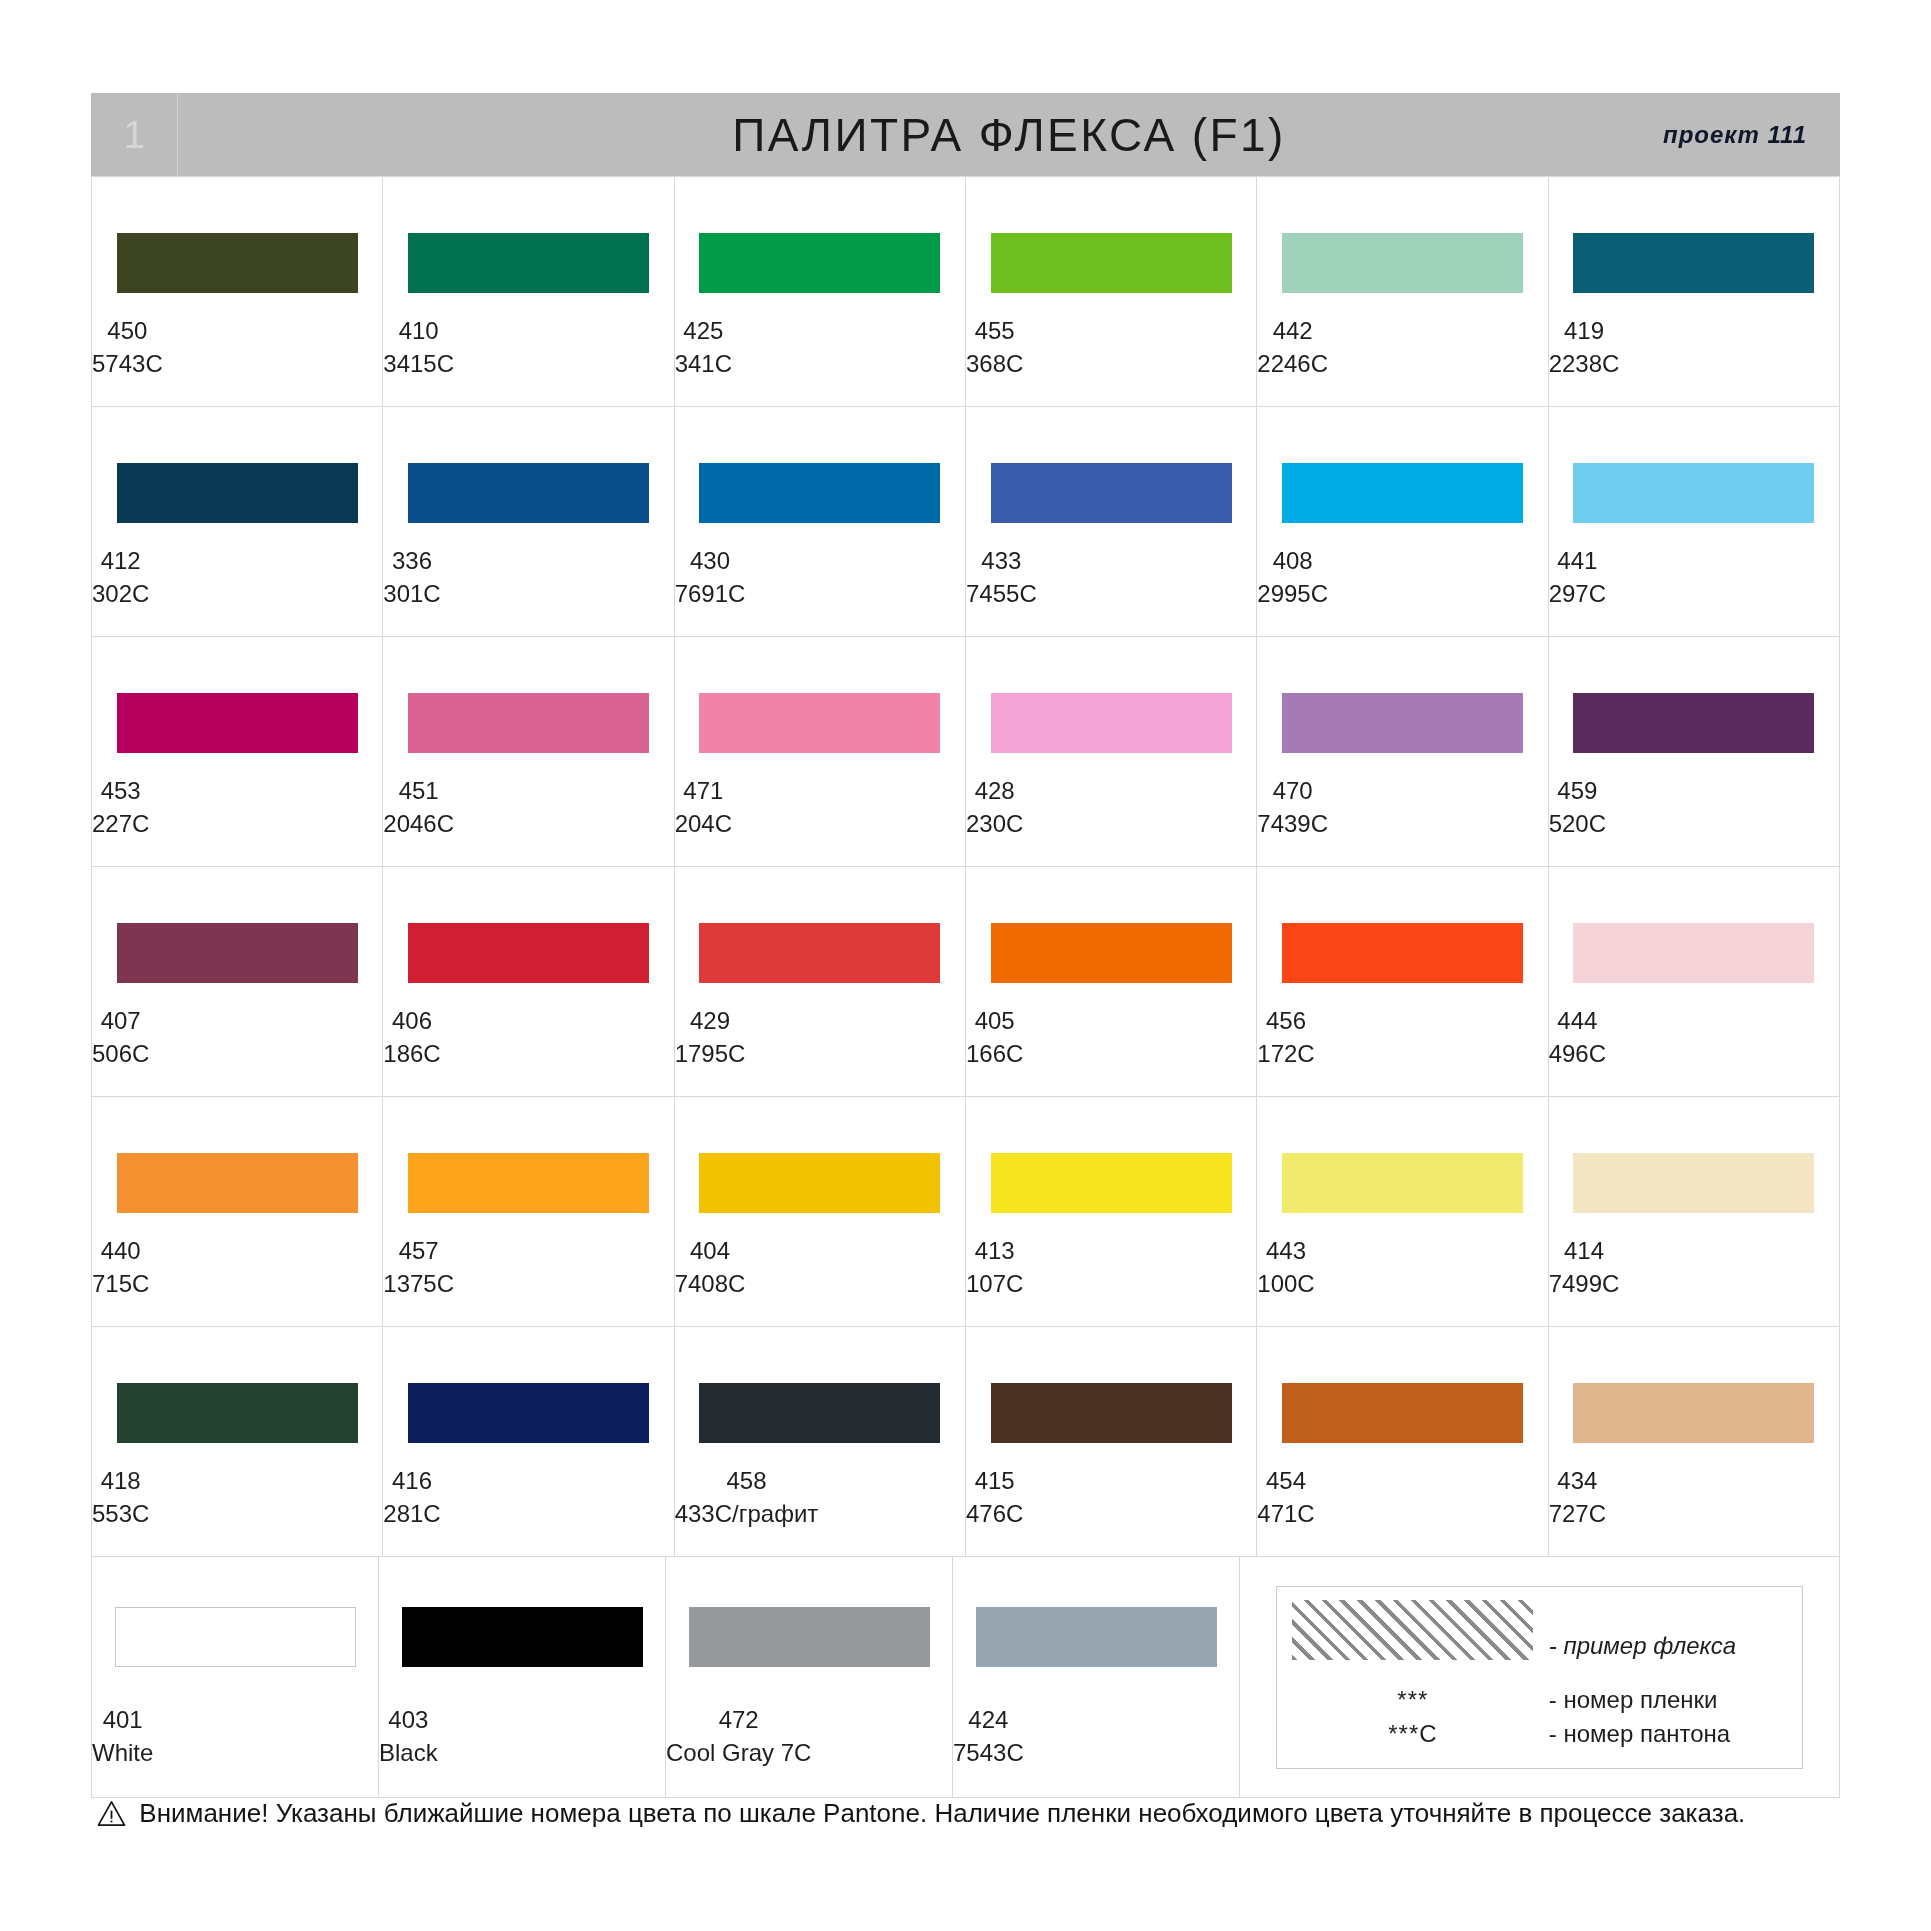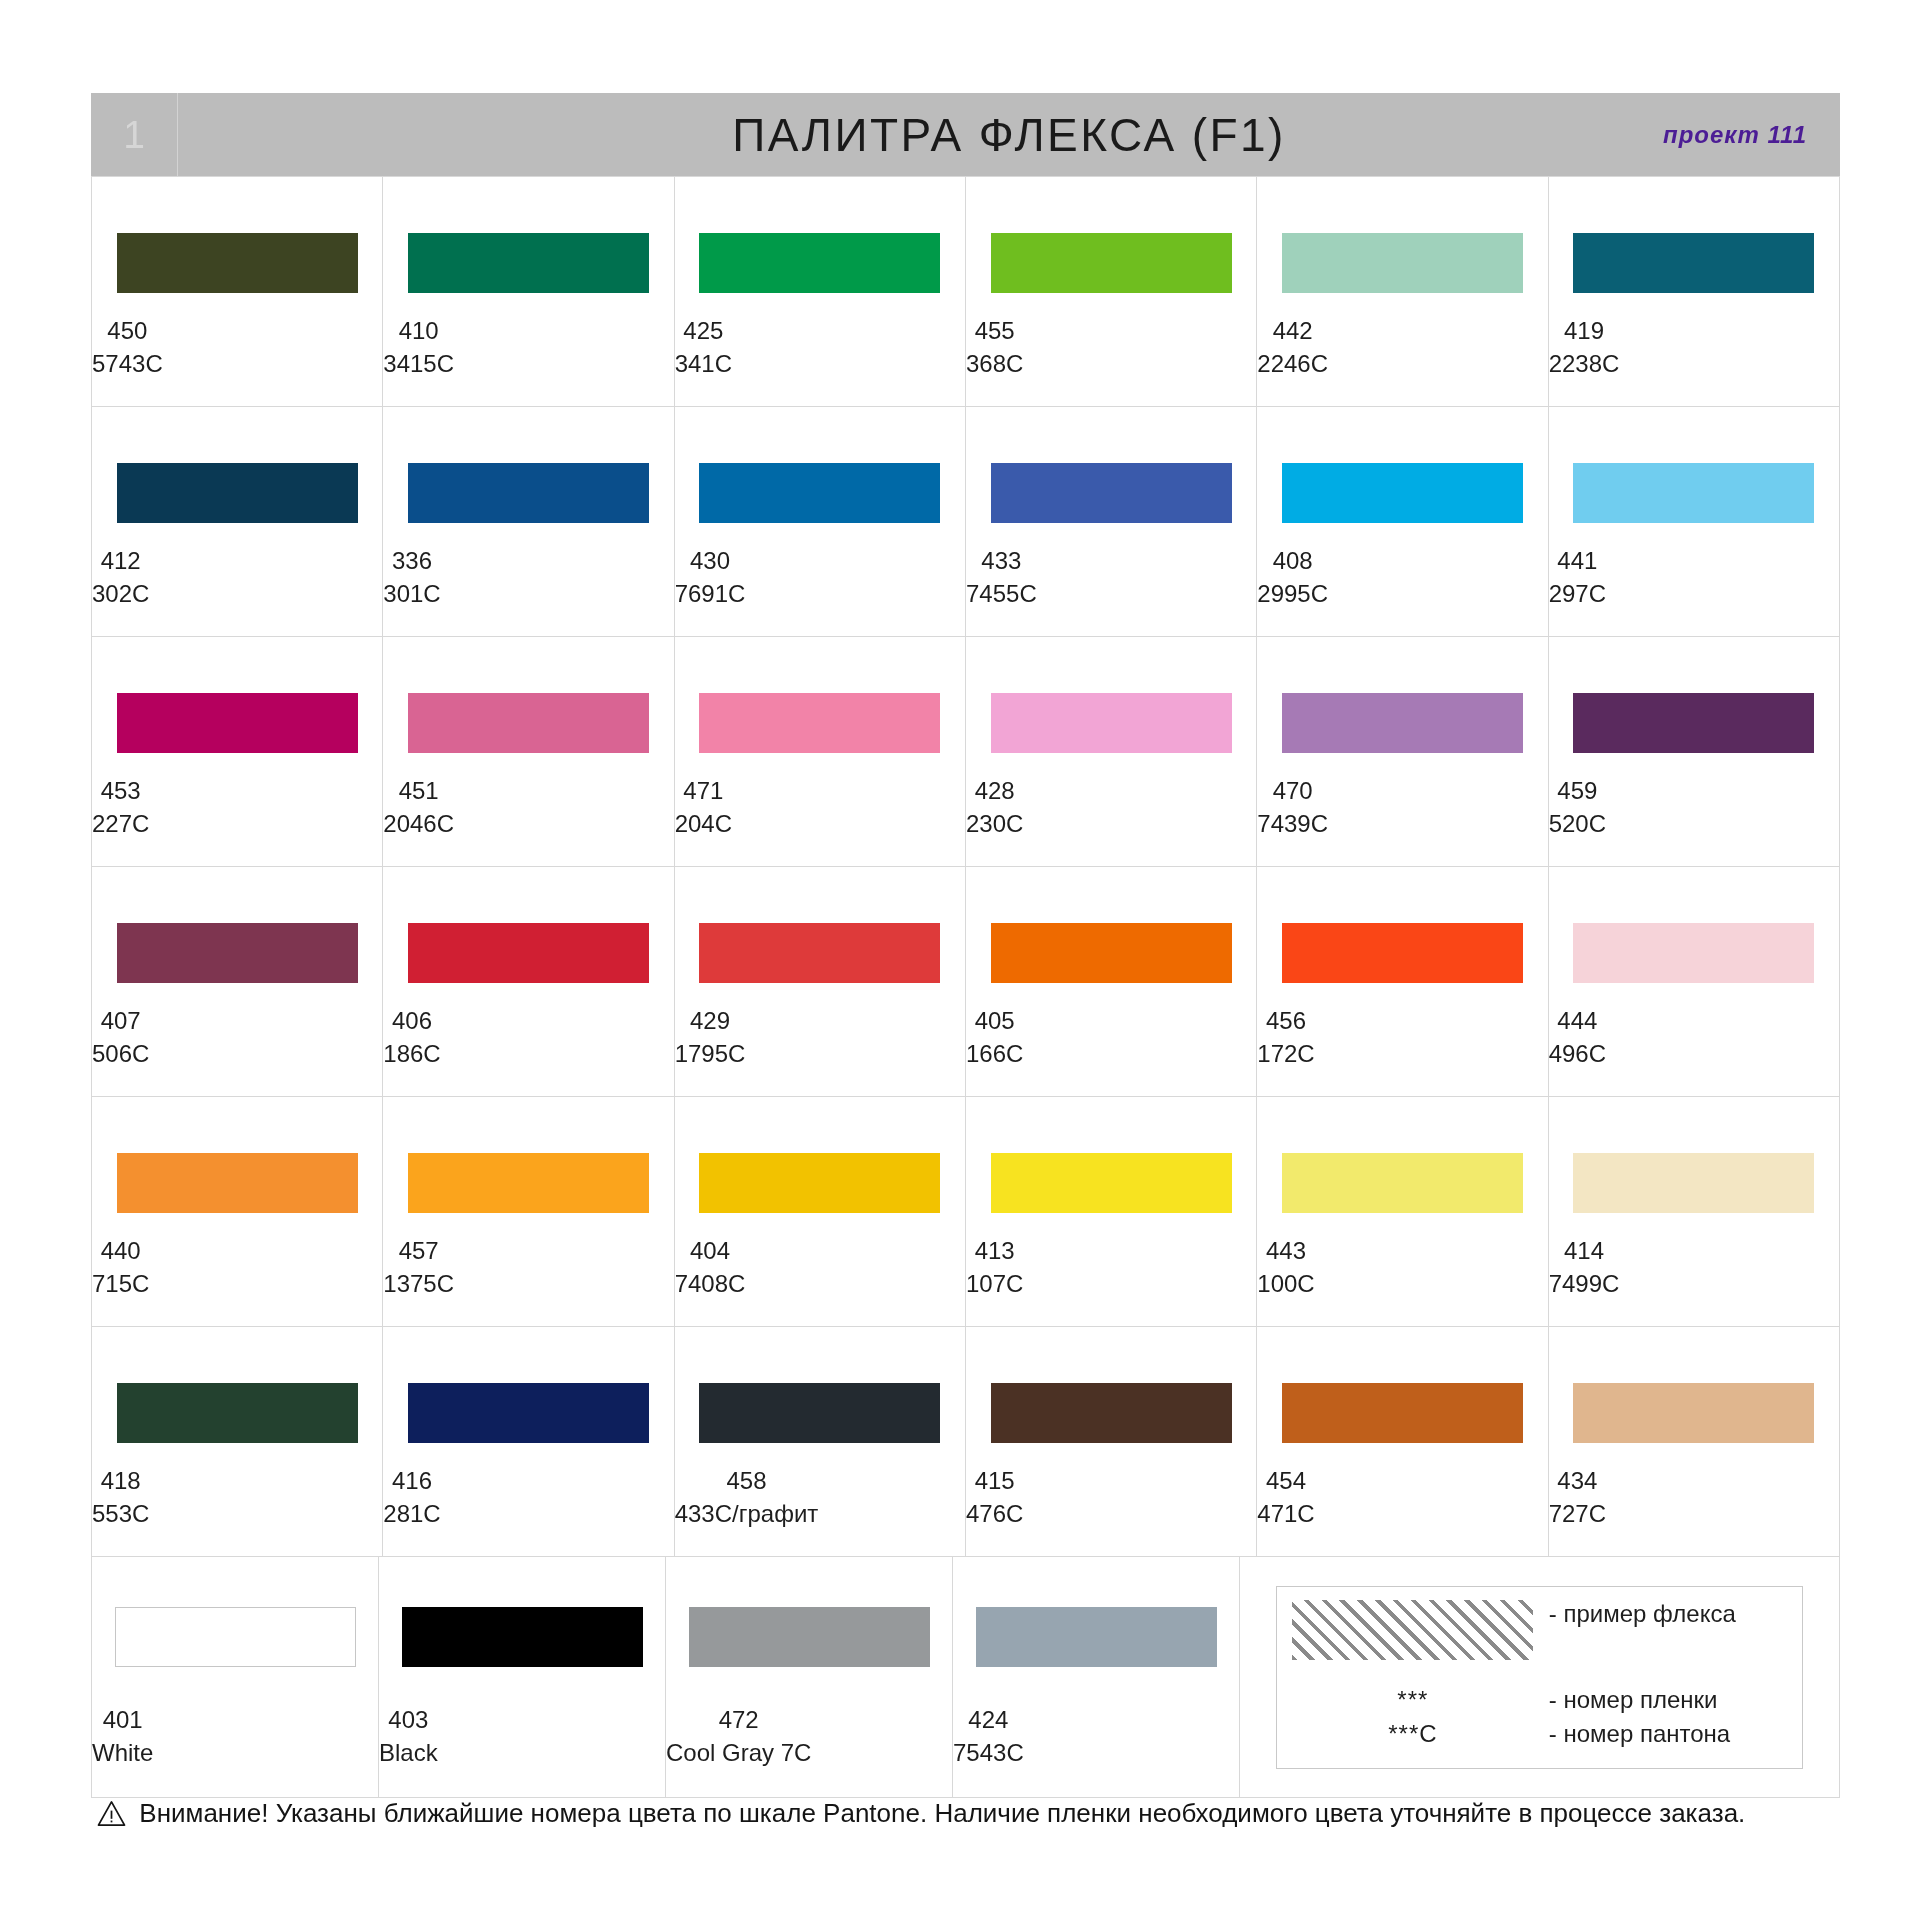--- a/index.html
+++ b/index.html
@@ -60,21 +60,21 @@
     line-height: 1;
   }
   .header-logo {
     position: absolute;
     right: 33px;
     top: 50%;
     transform: translateY(-50%);
     font-size: 24px;
     font-style: italic;
     font-weight: 700;
-    color: #4c1d95;
+    color: #0f172a;
     letter-spacing: 1px;
     line-height: 1;
     white-space: nowrap;
   }
 
   
   .grid {
     border-left: 1.4px solid #d8d8d8;
     border-top: 1.4px solid #d8d8d8;
     box-sizing: border-box;
@@ -176,21 +176,22 @@
   .legend-right {
     flex: 1;
     display: flex;
     flex-direction: column;
     padding-left: 15.4px;
     box-sizing: border-box;
   }
   .legend-right .lr-top {
     height: 60px;
     display: flex;
-    align-items: flex-start;
+    align-items: flex-end;
+    font-style: italic;
   }
   .legend-right .lr-bottom {
     margin-top: 23px;
     line-height: 1.42;
   }
   .legend-right span {
     font-size: 24px;
     color: #1e1e1e;
     display: block;
     white-space: nowrap;

